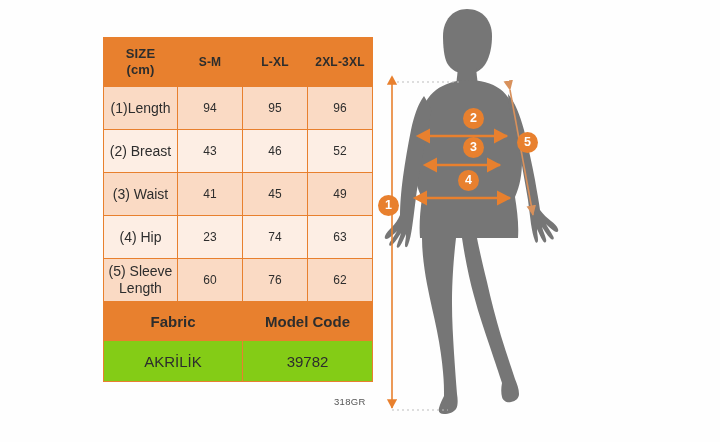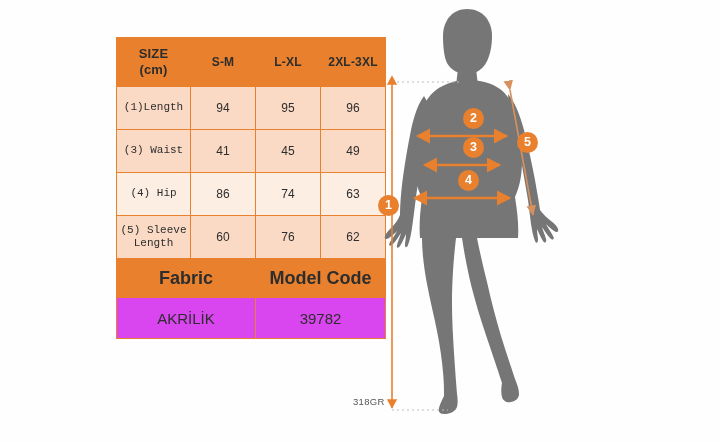--- a/index.html
+++ b/index.html
@@ -12,21 +12,21 @@
     height: 442px;
     position: relative;
     overflow: hidden;
     font-family: "Liberation Sans", sans-serif;
     background: #fefefe;
   }
 
   
   #size-table {
     position: absolute;
-    left: 116px;
+    left: 103px;
     top: 37px;
     width: 269px;
     border-collapse: collapse;
     table-layout: fixed;
   }
   #size-table td {
     border: 1.5px solid #e8802e;
     text-align: center;
     vertical-align: middle;
     padding: 0;
@@ -48,49 +48,48 @@
     font-size: 13px;
     line-height: 1.25;
   }
 
   
   .body-row td { height: 42px; }
   .row-dark td  { background: #fadac4; }
   .row-light td { background: #fdeee4; }
 
   .rowlabel {
-    font-size: 11px;
+    font-size: 14px;
     color: #3a3a3a;
     line-height: 1.2;
     padding: 0 3px;
-    font-family: Liberation Mono, monospace;
   }
   .val {
     font-size: 12px;
     color: #2d2d2d;
   }
 
   
   .fabric-hdr td {
     background: #e8802e;
     color: #ffffff;
     font-weight: bold;
-    font-size: 18px;
+    font-size: 15px;
     height: 38px;
   }
   .fabric-row td {
-    background: #d946ef;
+    background: #84cc16;
     height: 40px;
     font-size: 15px;
     color: #2d2d2d;
   }
 
   #weight-code {
     position: absolute;
-    left: 353px;
+    left: 334px;
     top: 396px;
     font-size: 9.5px;
     color: #555555;
     letter-spacing: .3px;
   }
 
   
   #figure-panel {
     position: absolute;
     left: 370px;
@@ -143,31 +142,37 @@
       <td>2XL-3XL</td>
     </tr>
 
     <tr class="body-row row-dark">
       <td class="rowlabel">(1)Length</td>
       <td class="val">94</td>
       <td class="val">95</td>
       <td class="val">96</td>
     </tr>
 
+    <tr class="body-row row-light">
+      <td class="rowlabel">(2) Breast</td>
+      <td class="val">43</td>
+      <td class="val">46</td>
+      <td class="val">52</td>
+    </tr>
 
     <tr class="body-row row-dark">
       <td class="rowlabel">(3) Waist</td>
       <td class="val">41</td>
       <td class="val">45</td>
       <td class="val">49</td>
     </tr>
 
     <tr class="body-row row-light">
       <td class="rowlabel">(4) Hip</td>
-      <td class="val">86</td>
+      <td class="val">23</td>
       <td class="val">74</td>
       <td class="val">63</td>
     </tr>
 
     <tr class="body-row row-dark">
       <td class="rowlabel">
         <div>(5) Sleeve</div>
         <div>Length</div>
       </td>
       <td class="val">60</td>

